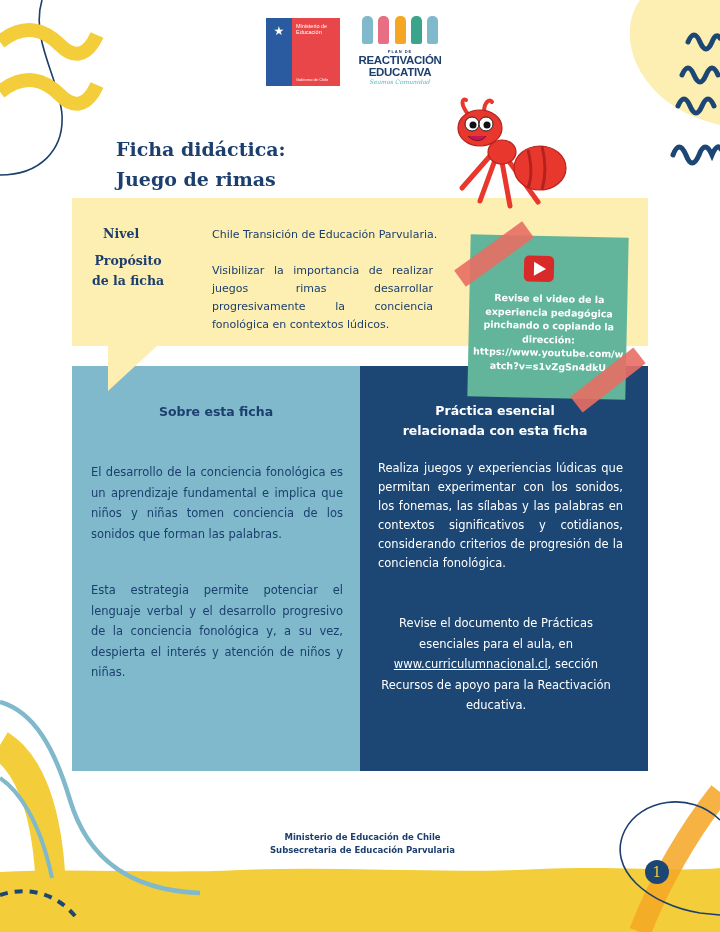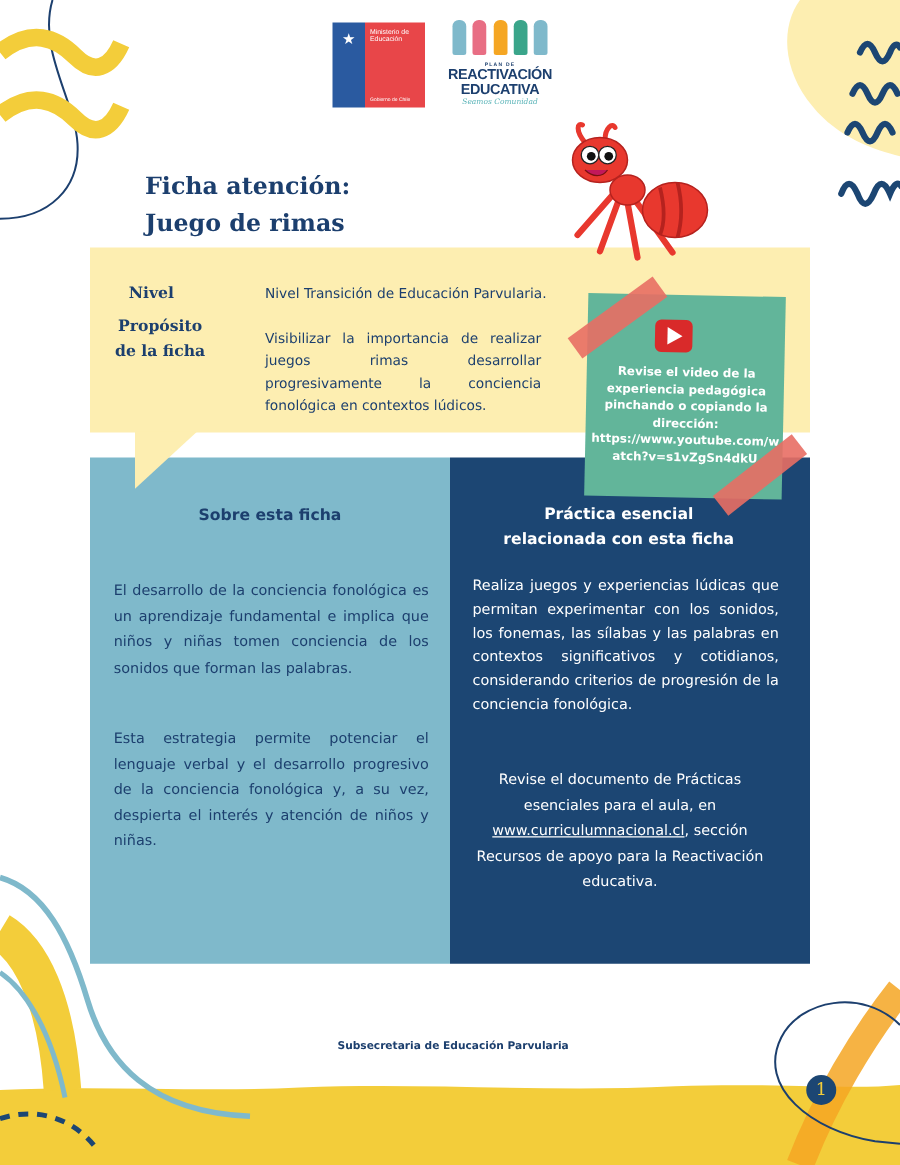--- a/index.html
+++ b/index.html
@@ -123,21 +123,21 @@
     <div class="hand" style="background:#3aa58a"></div>
     <div class="hand" style="background:#7fb9cb"></div>
   </div>
   <div class="plan-small">PLAN DE</div>
   <div class="plan-big">REACTIVACIÓN</div>
   <div class="plan-big">EDUCATIVA</div>
   <div class="plan-script">Seamos Comunidad</div>
 </div>
 
 <div class="abs title">
-  <div>Ficha atención:</div>
+  <div>Ficha didáctica:</div>
   <div>Juego de rimas</div>
 </div>
 
 <svg class="abs ant" viewBox="0 0 130 120">
   <g stroke="#b5221e" stroke-width="1.2" fill="#e8382e">
 
     <path d="M28 18 C20 8 22 2 26 4" fill="none" stroke="#e8382e" stroke-width="4" stroke-linecap="round"></path>
     <path d="M44 16 C44 6 50 2 52 6" fill="none" stroke="#e8382e" stroke-width="4" stroke-linecap="round"></path>
 
     <path d="M50 60 L22 92" fill="none" stroke="#e8382e" stroke-width="5" stroke-linecap="round"></path>
@@ -157,21 +157,21 @@
   <circle cx="46" cy="28" r="7" fill="#fff" stroke="#222" stroke-width="1"></circle>
   <circle cx="33" cy="29" r="3.5" fill="#111"></circle>
   <circle cx="47" cy="29" r="3.5" fill="#111"></circle>
   <path d="M28 40 C34 46 42 46 46 40" fill="#c2185b" stroke="#7a1010" stroke-width="1"></path>
 </svg>
 
 <div class="abs info-box"></div>
 <div class="abs info-tail"></div>
 
 <div class="abs lbl lbl-nivel">Nivel</div>
-<div class="abs val val-nivel">Nivel Transición de Educación Parvularia.</div>
+<div class="abs val val-nivel">Chile Transición de Educación Parvularia.</div>
 
 <div class="abs lbl lbl-prop">
   <div>Propósito</div>
   <div>de la ficha</div>
 </div>
 <div class="abs val val-prop">Visibilizar la importancia de realizar juegos rimas desarrollar progresivamente la conciencia fonológica en contextos lúdicos.</div>
 
 <div class="abs panel-left"></div>
 <div class="abs panel-right"></div>
 
@@ -195,15 +195,16 @@
   <div class="yt"></div>
   <div class="note-text">
     <span>Revise el video de la experiencia pedagógica pinchando o copiando la dirección:</span><br>
     <span class="note-url">https://www.youtube.com/watch?v=s1vZgSn4dkU</span>
   </div>
 </div>
 <div class="abs tape tape1"></div>
 <div class="abs tape tape2"></div>
 
 <div class="abs footer-text">
+  <div>Ministerio de Educación de Chile</div>
   <div>Subsecretaria de Educación Parvularia</div>
 </div>
 <div class="abs page-num">1</div>
 
 </body></html>

